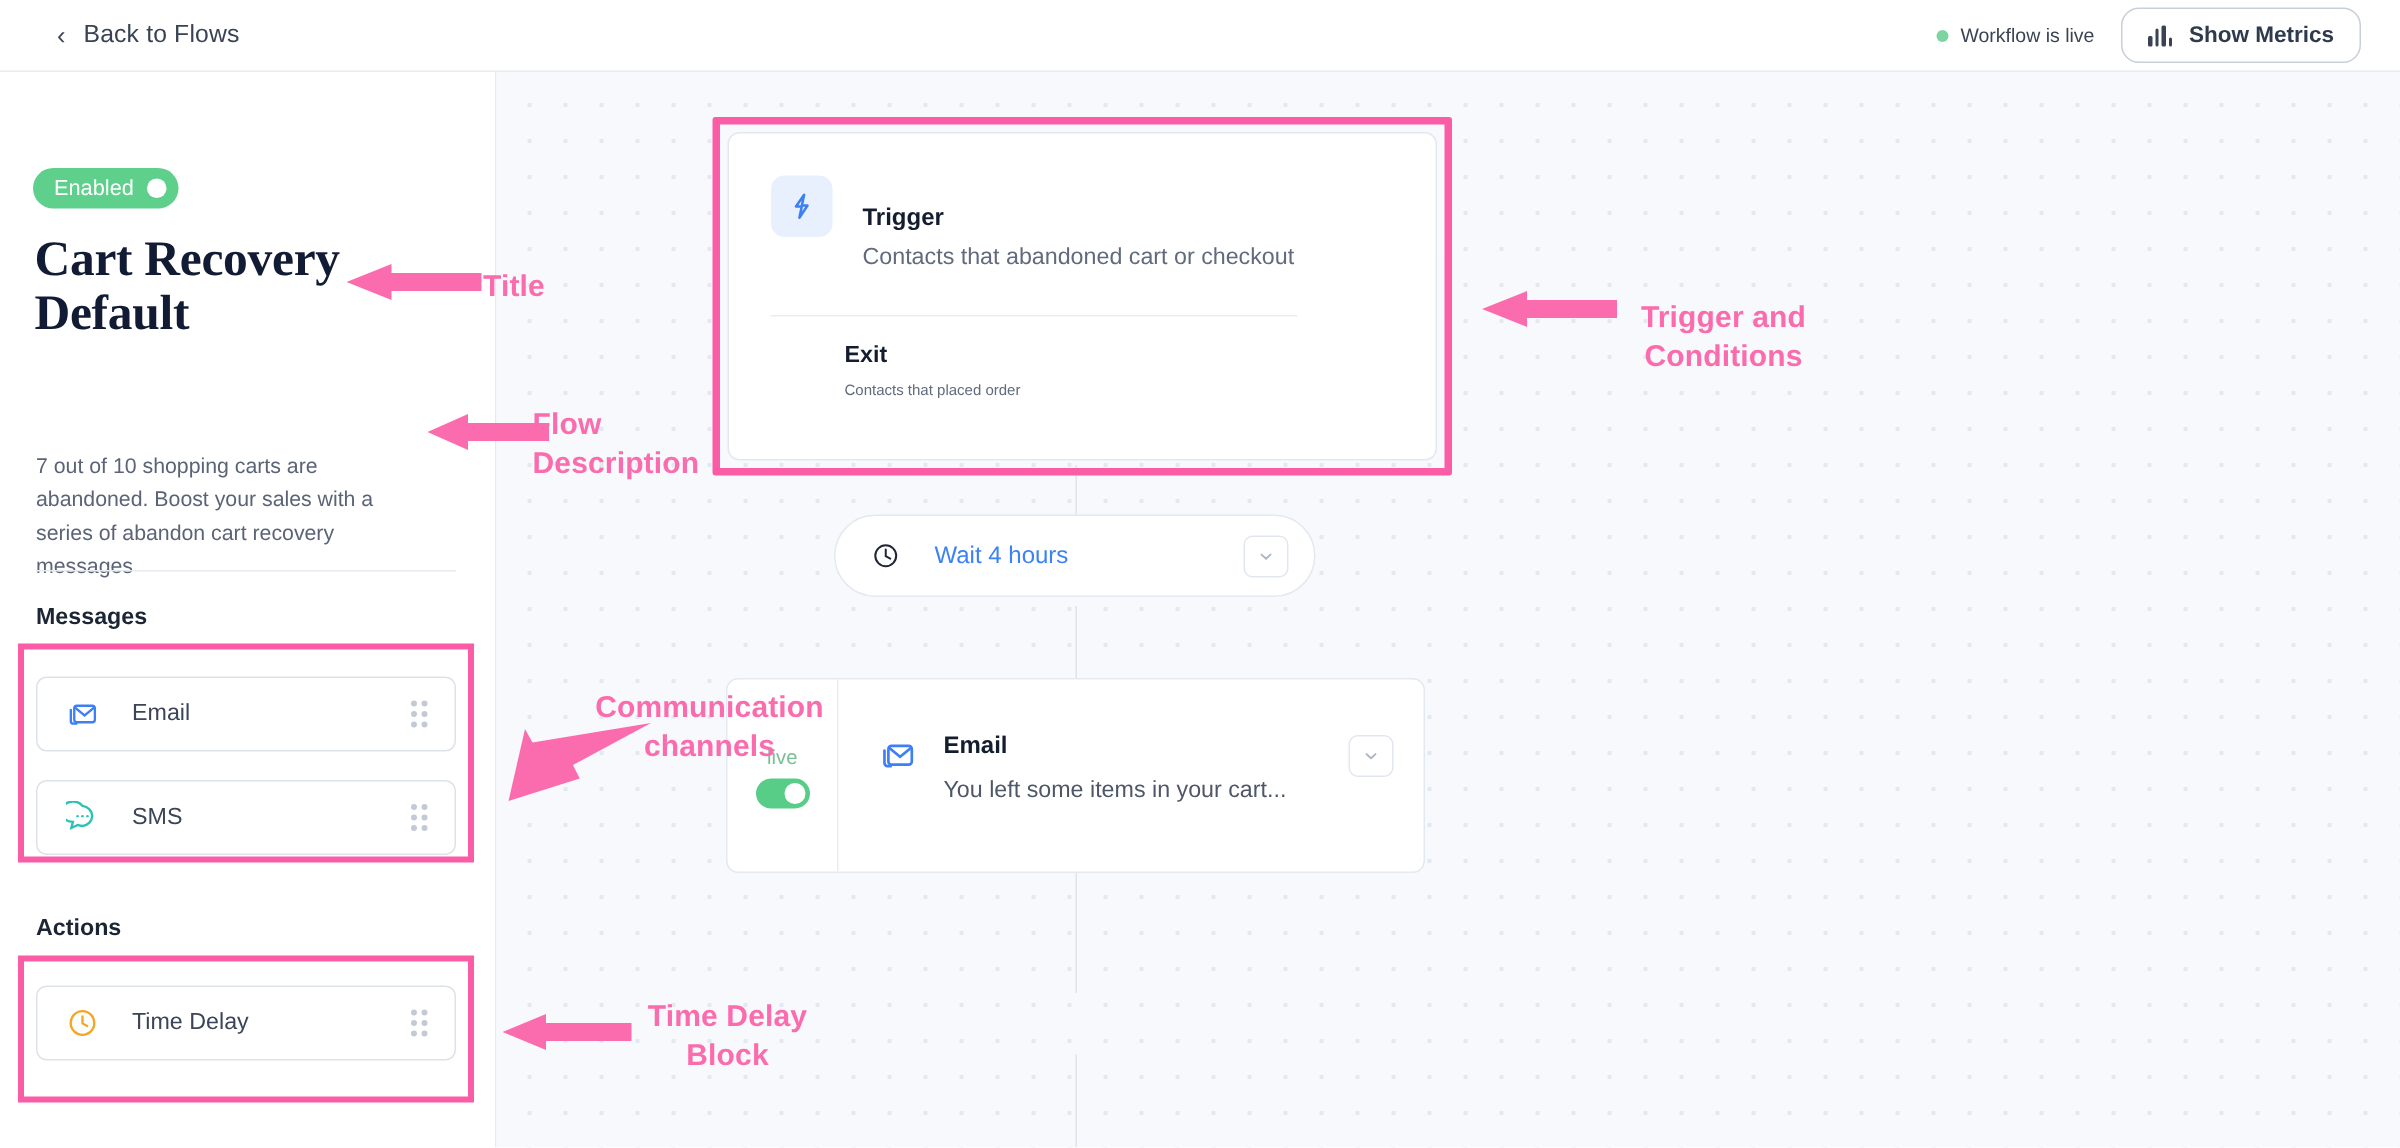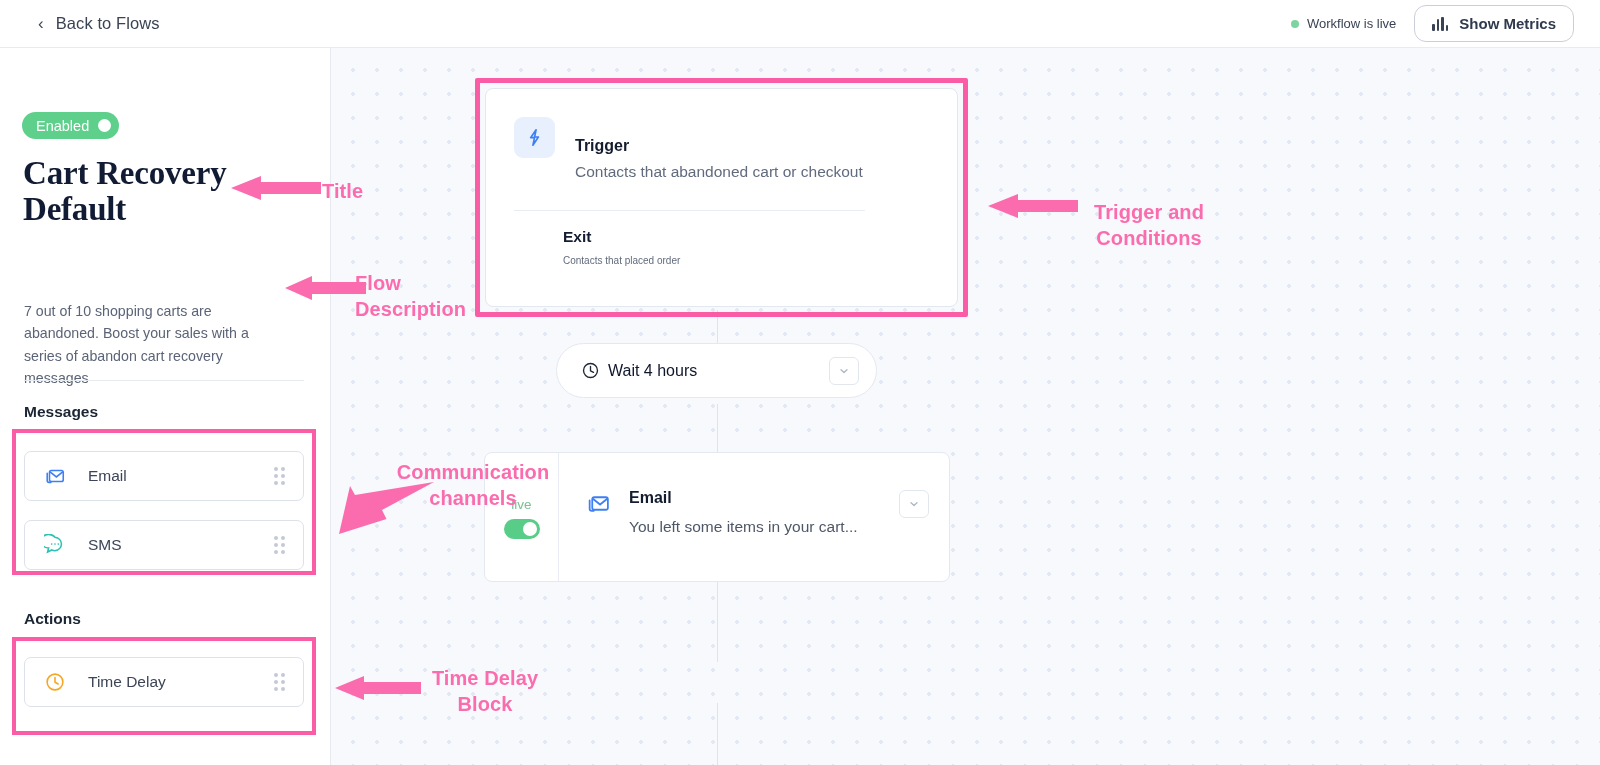--- a/index.html
+++ b/index.html
@@ -144,21 +144,21 @@
 
   
   .wait-pill {
     position: absolute; left: 225px; width: 321px; height: 55px;
     background: #fff; border: 1px solid #e4e9f1; border-radius: 28px;
     display: flex; align-items: center;
   }
   .wait1 { top: 295px; }
   .wait2 { top: 595px; }
   .wait-pill .w-icon { margin-left: 24px; display:block; }
-  .wait-pill .w-label { margin-left: 8px; font-size: 16px; color: #0f172a; }
+  .wait-pill .w-label { margin-left: 23px; font-size: 16px; color: #3b82f6; }
   .chev-btn {
     margin-left: auto; margin-right: 17px;
     width: 30px; height: 28px; border: 1px solid #e2e7ef; border-radius: 6px;
     background: #fff; display: flex; align-items: center; justify-content: center;
     cursor: pointer;
   }
   .chev-btn svg { display: block; }
 
   
   .email-node {

